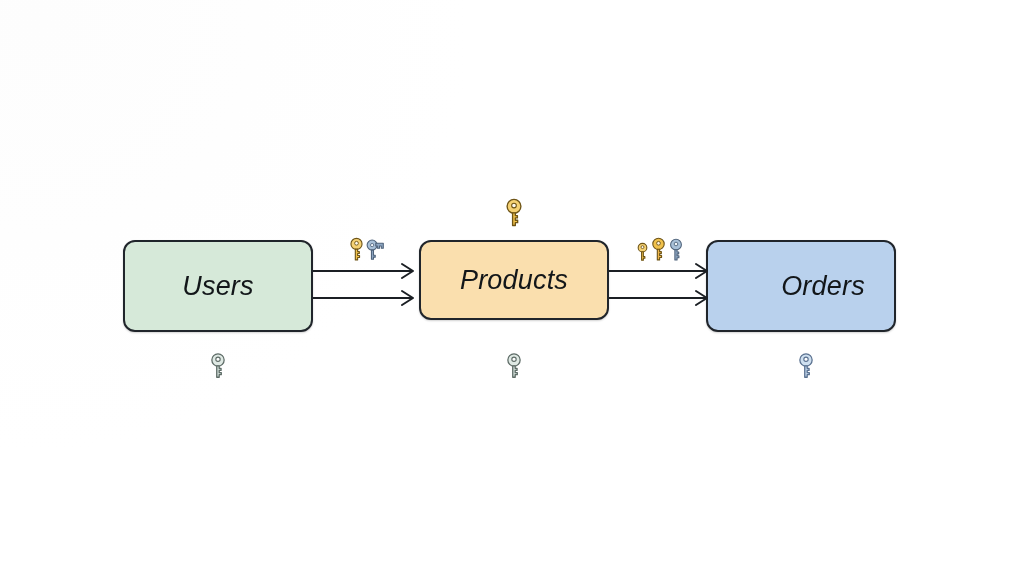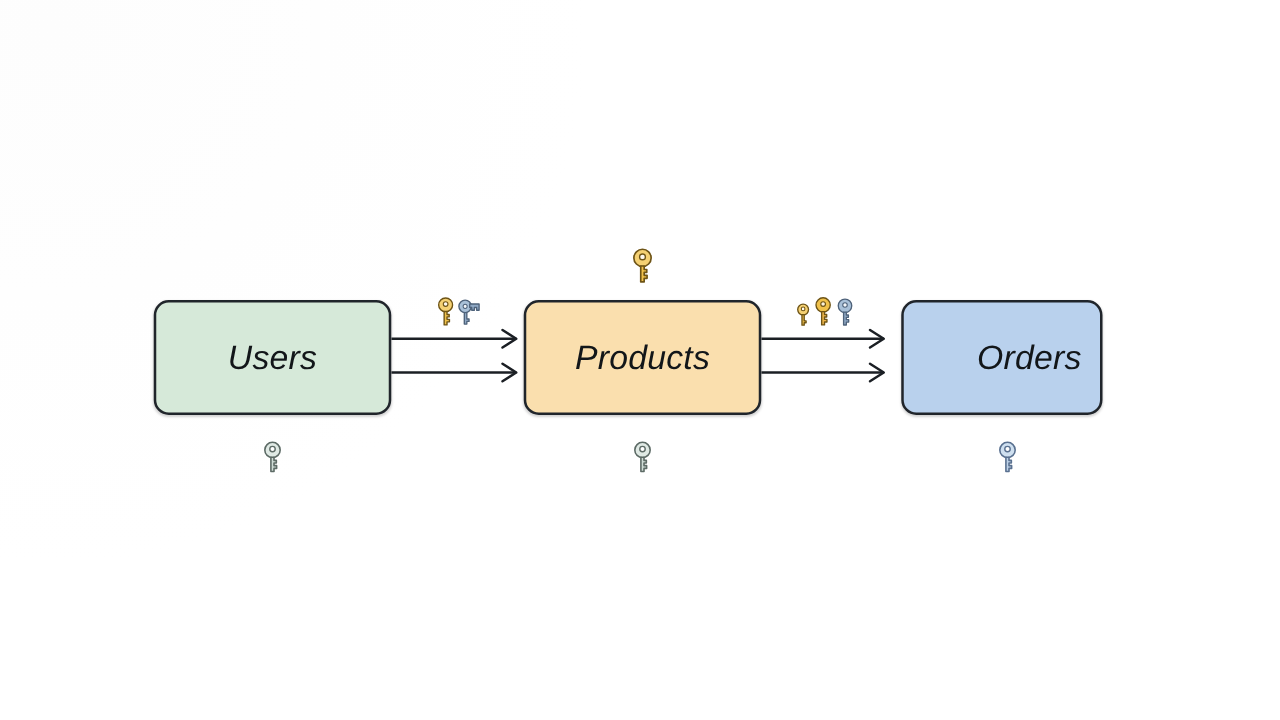--- a/index.html
+++ b/index.html
@@ -45,26 +45,26 @@
     white-space: nowrap;
   }
 
   #entity-users {
     left: 123px;  top: 240px;
     width: 190px; height: 92px;
     background: #d6e9d9;
   }
   #entity-products {
     left: 419px;  top: 240px;
+    width: 190px; height: 80px;
+    background: #fadfae;
+  }
+  #entity-orders {
+    left: 706px;  top: 240px;
     width: 190px; height: 92px;
-    background: #fadfae;
-  }
-  #entity-orders {
-    left: 721px;  top: 240px;
-    width: 161px; height: 92px;
     background: #b9d1ed;
     padding-left: 44px;
   }
 
   
   .connector {
     position: absolute;
     top: 240px;
     height: 92px;
   }

